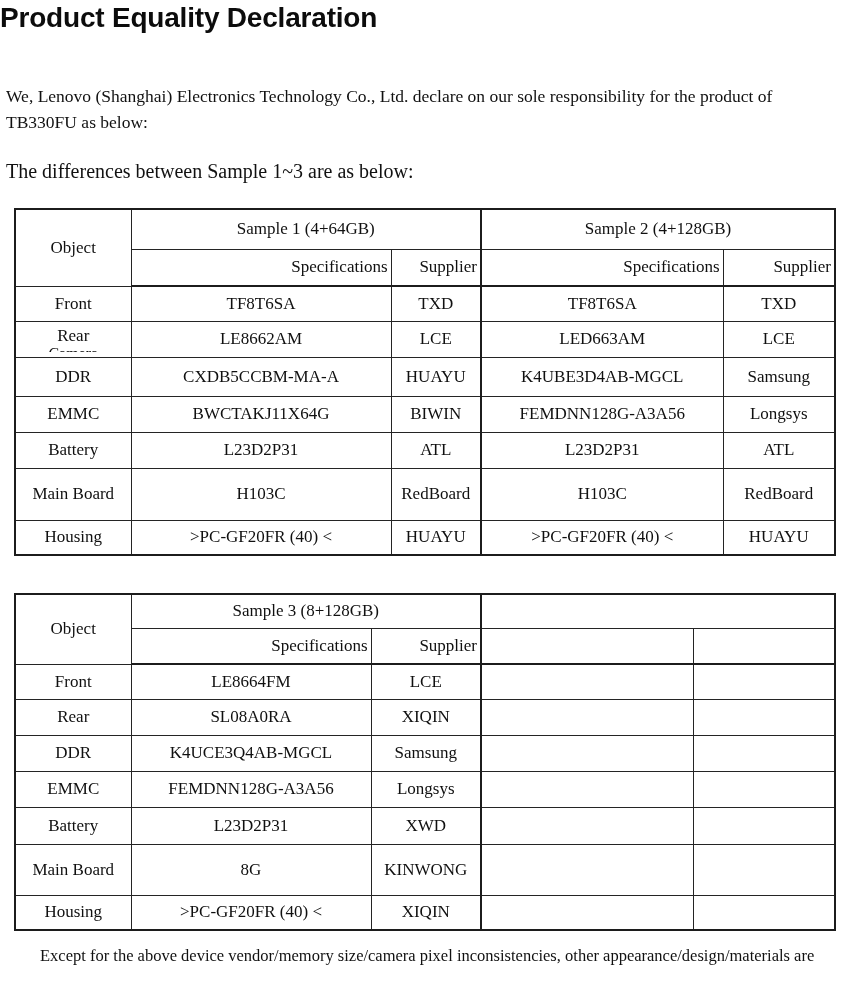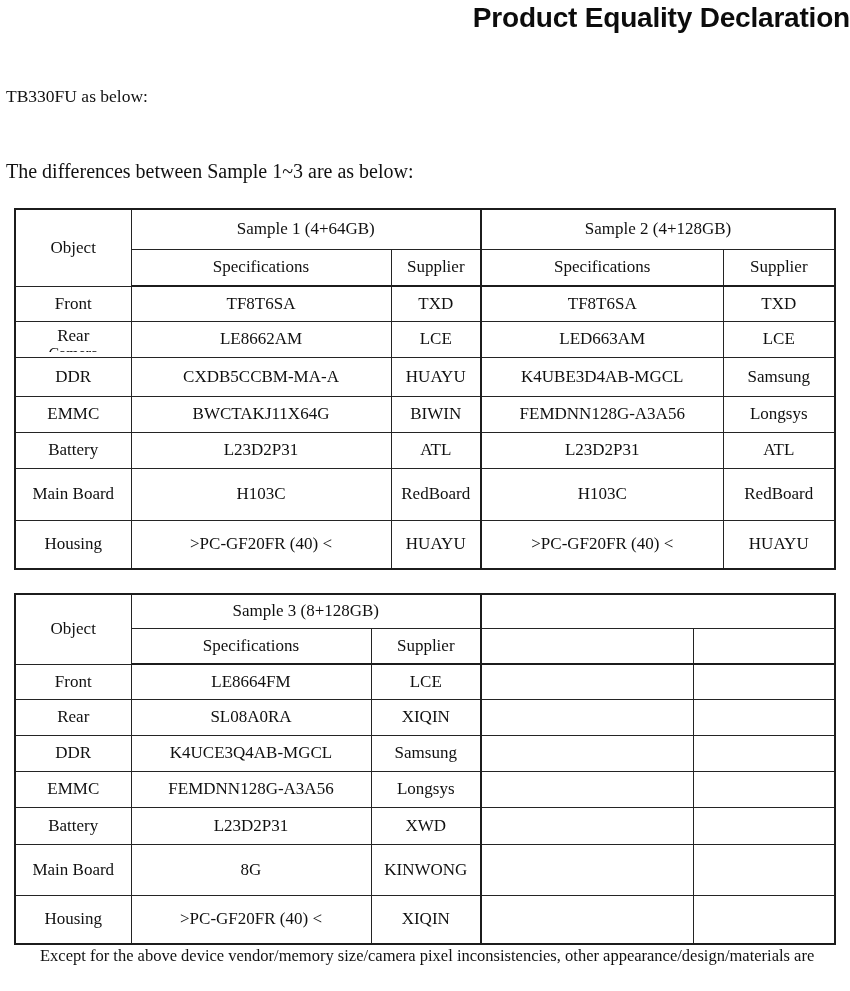--- a/index.html
+++ b/index.html
@@ -13,21 +13,21 @@
     position: relative;
     font-family: "Liberation Serif", serif;
     color: #111111;
     overflow: hidden;
   }
   .doc-title {
     position: absolute;
     top: 2px;
     left: 0;
     width: 100%;
-    text-align: right;
+    text-align: left;
     font-family: "Liberation Sans", sans-serif;
     font-weight: 700;
     font-size: 28px;
     letter-spacing: -0.2px;
     color: #0c0c0c;
   }
   .intro {
     position: absolute;
     left: 6px;
     top: 83px;
@@ -55,29 +55,29 @@
   #table2 { top: 593px; width: 820px; }
   .tbl td, .tbl th {
     border: 1.6px solid #242424;
     text-align: center;
     vertical-align: middle;
     font-weight: normal;
     padding: 0 3px;
     overflow: hidden;
   }
   .tbl .sect-div { border-right-width: 2.5px; border-right-color: #1c1c1c; }
-  .tbl tr.subhead td, .tbl tr.subhead th { border-bottom-width: 2.4px; border-bottom-color: #1c1c1c; }
+  .tbl tr.subhead td, .tbl tr.subhead th { border-bottom-width: 2.4px; border-bottom-color: #1c1c1c; text-align: right; }
   .h-r1 { height: 40px; }
   .h-r2 { height: 37px; }
   .r-std { height: 35px; }
   .r-36 { height: 36px; }
   .r-39 { height: 39px; }
   .r-37 { height: 37px; }
   .r-tall { height: 52px; }
-  .r-house { height: 49px; }
+  .r-house { height: 35px; }
   .h2-r1 { height: 34px; }
   .h2-r2 { height: 36px; }
   .r2-tall { height: 51px; }
   .clip-line {
     height: 6px;
     overflow: hidden;
     line-height: 15px;
     font-size: 16px;
   }
   .footer-note {
@@ -89,20 +89,21 @@
     line-height: 21px;
     margin-left: 34px;
   }
 </style>
 </head>
 <body>
 
 <div class="doc-title">Product Equality Declaration</div>
 
 <div class="intro">
+  <div>We, Lenovo (Shanghai) Electronics Technology Co., Ltd. declare on our sole responsibility for the product of</div>
   <div>TB330FU as below:</div>
 </div>
 
 <div class="diff-note">The differences between Sample 1~3 are as below:</div>
 
 <table id="table1" class="tbl">
   <colgroup>
     <col style="width:116px">
       <col style="width:260px">
       <col style="width:90px">

